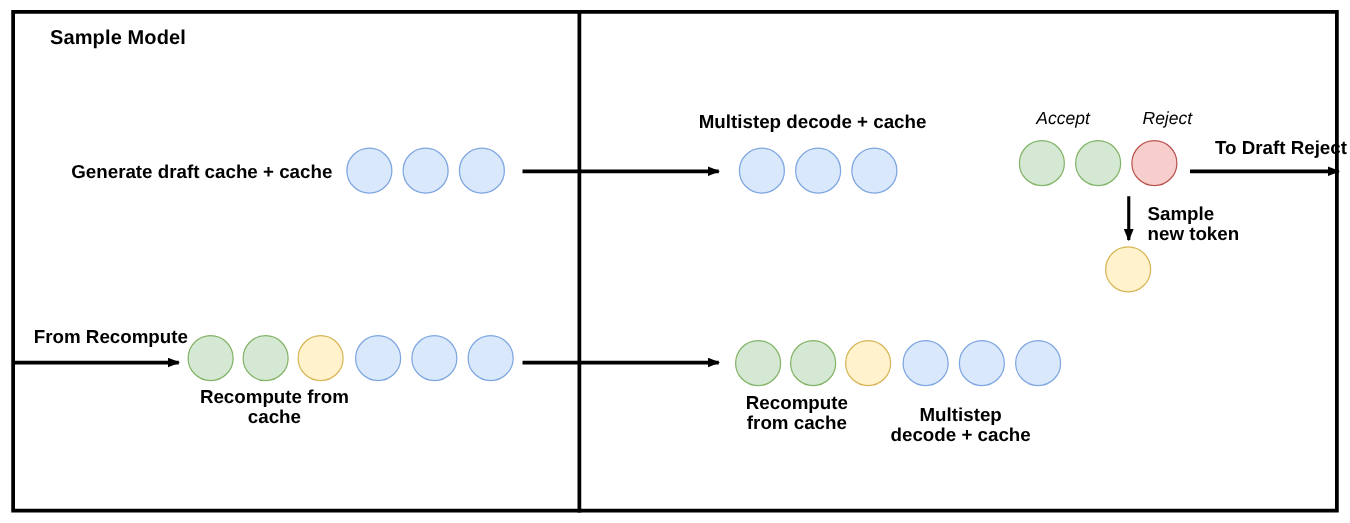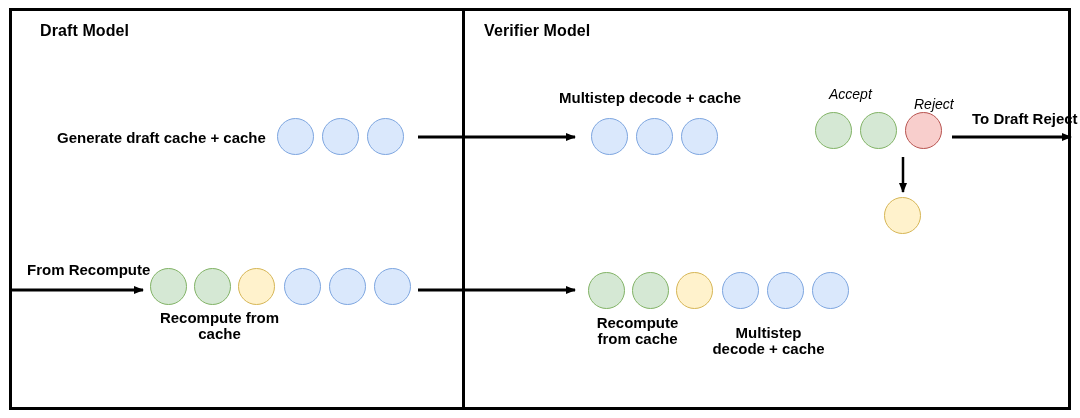--- a/index.html
+++ b/index.html
@@ -80,22 +80,21 @@
   }
 </style>
 </head>
 <body>
 
 <div id="canvas">
 
   <div class="outer-box"></div>
   <div class="divider"></div>
 
-  <div class="panel-title" style="left:40px; top:22px;">Draft Model</div>
-  <div class="panel-title" style="left:484px; top:22px;">Verifier Model</div>
+  <div class="panel-title" style="left:40px; top:22px;">Sample Model</div>
 
   <div class="lbl" style="left:57px; top:130px;">Generate draft cache + cache</div>
 
   <div class="circle c-blue" style="left:277px; top:118px;"></div>
   <div class="circle c-blue" style="left:322px; top:118px;"></div>
   <div class="circle c-blue" style="left:367px; top:118px;"></div>
 
   <div class="lbl" style="left:27px; top:262px;">From Recompute</div>
 
   <div class="circle c-green" style="left:150px; top:268px;"></div>
@@ -107,28 +106,29 @@
 
   <div class="lbl center wrap" style="left:146px; top:310px; width:147px;">Recompute from cache</div>
 
   <div class="lbl" style="left:559px; top:90px;">Multistep decode + cache</div>
 
   <div class="circle c-blue" style="left:591px; top:118px;"></div>
   <div class="circle c-blue" style="left:636px; top:118px;"></div>
   <div class="circle c-blue" style="left:681px; top:118px;"></div>
 
   <div class="lbl italic" style="left:829px; top:86px;">Accept</div>
-  <div class="lbl italic" style="left:914px; top:96px;">Reject</div>
+  <div class="lbl italic" style="left:914px; top:86px;">Reject</div>
 
   <div class="circle c-green" style="left:815px; top:112px;"></div>
   <div class="circle c-green" style="left:860px; top:112px;"></div>
   <div class="circle c-red" style="left:905px; top:112px;"></div>
 
   <div class="lbl" style="left:972px; top:111px;">To Draft Reject</div>
 
+  <div class="lbl wrap" style="left:918px; top:164px; width:80px;">Sample new token</div>
 
   <div class="circle c-yellow" style="left:884px; top:197px;"></div>
 
   <div class="circle c-green" style="left:588px; top:272px;"></div>
   <div class="circle c-green" style="left:632px; top:272px;"></div>
   <div class="circle c-yellow" style="left:676px; top:272px;"></div>
   <div class="circle c-blue" style="left:722px; top:272px;"></div>
   <div class="circle c-blue" style="left:767px; top:272px;"></div>
   <div class="circle c-blue" style="left:812px; top:272px;"></div>
 

